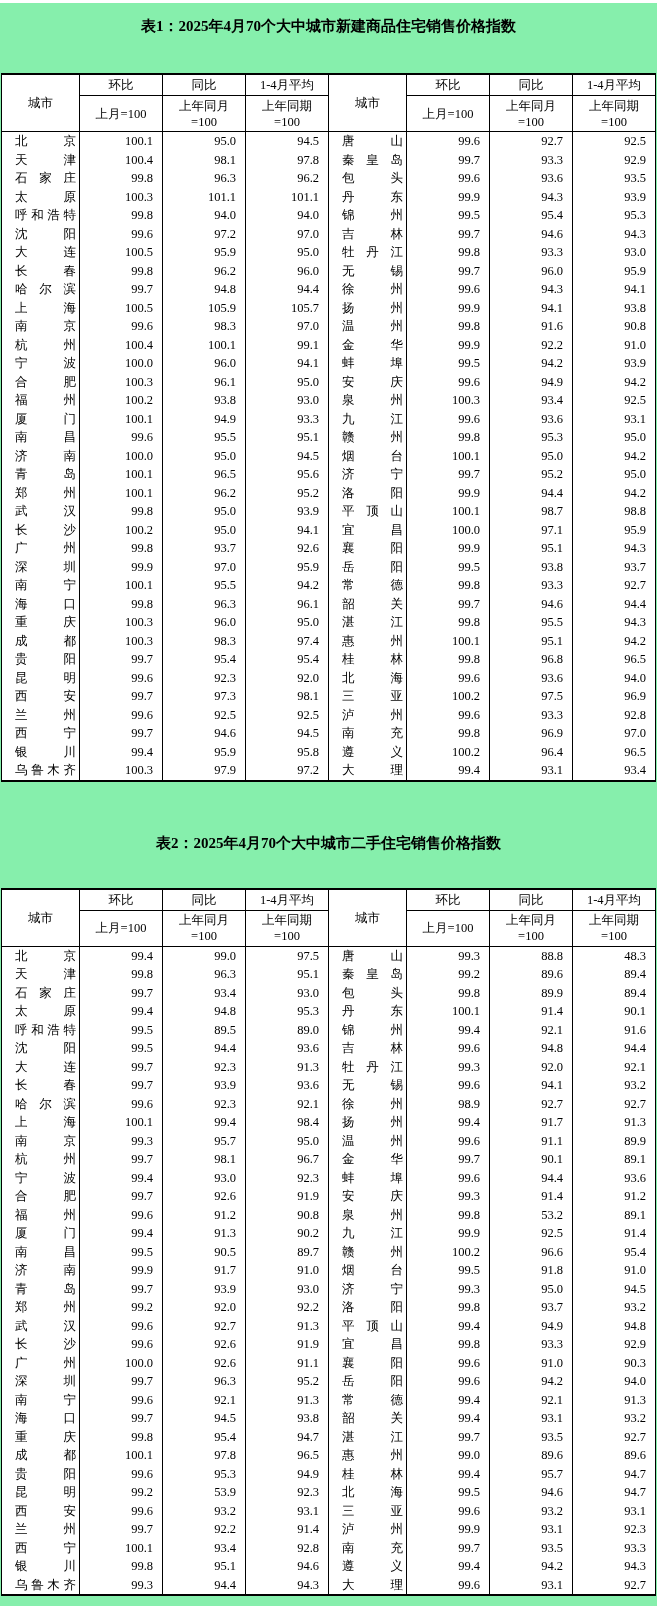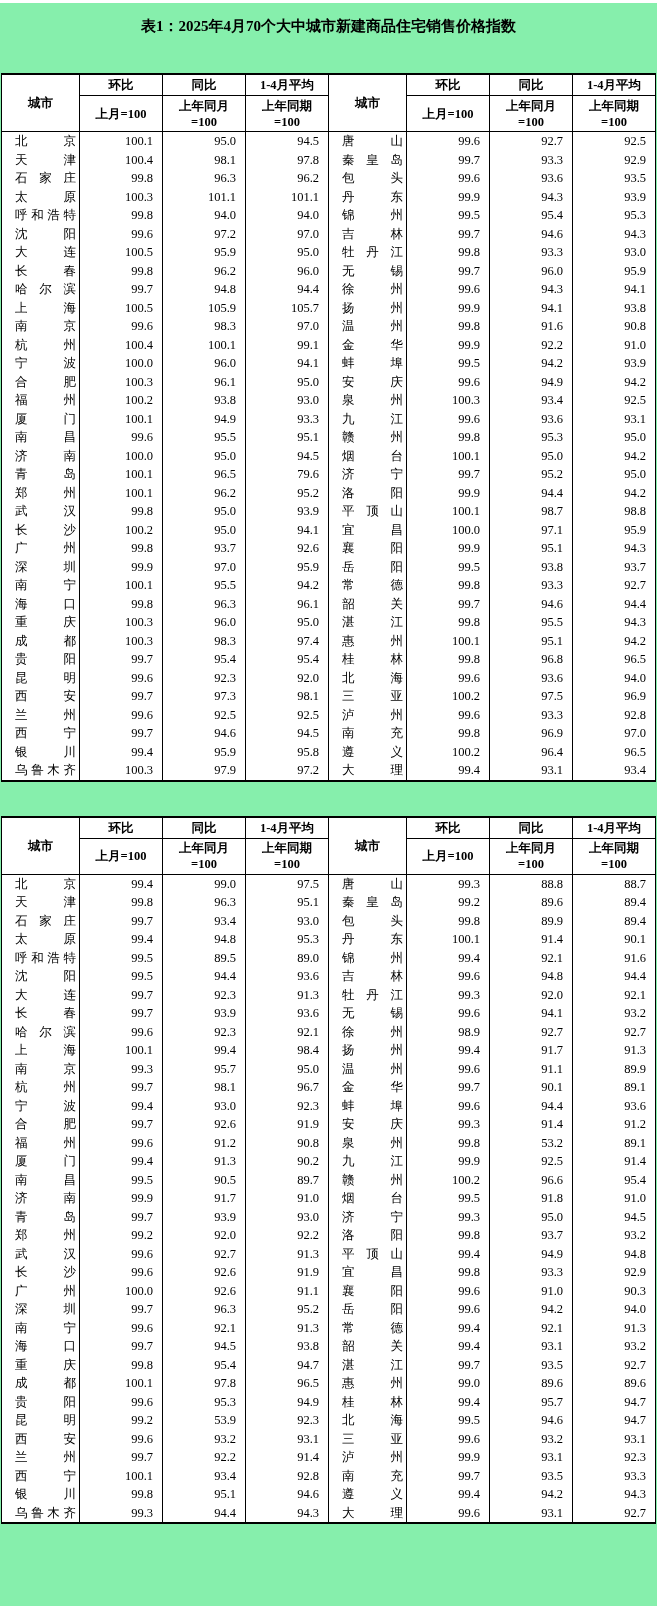--- a/index.html
+++ b/index.html
@@ -36,21 +36,21 @@
   table.price-table.t2 { margin-top: 34px; }
   table.price-table {
     border: 1px solid #000;
     border-top: 2.5px solid #000;
     border-bottom: 2.5px solid #000;
   }
   .price-table col.c-city { width: 78px; }
   .price-table col.c-num  { width: 83px; }
   .price-table thead th {
     border: 1px solid #000;
-    font-weight: bold;
+    font-weight: normal;
     font-size: 12.5px;
     text-align: center;
     vertical-align: middle;
     padding: 0;
     white-space: pre-line;
     line-height: 16px;
   }
   .price-table thead tr.h-top th { height: 20px; }
   .price-table thead tr.h-sub th { height: 35px; }
   .price-table tbody td {
@@ -300,21 +300,21 @@
           <td class="num">94.5</td>
           <td class="city"><span class="cname">烟台</span></td>
           <td class="num">100.1</td>
           <td class="num">95.0</td>
           <td class="num">94.2</td>
         </tr>
         <tr>
           <td class="city"><span class="cname">青岛</span></td>
           <td class="num">100.1</td>
           <td class="num">96.5</td>
-          <td class="num">79.6</td>
+          <td class="num">95.6</td>
           <td class="city"><span class="cname">济宁</span></td>
           <td class="num">99.7</td>
           <td class="num">95.2</td>
           <td class="num">95.0</td>
         </tr>
         <tr>
           <td class="city"><span class="cname">郑州</span></td>
           <td class="num">100.1</td>
           <td class="num">96.2</td>
           <td class="num">95.2</td>
@@ -469,20 +469,21 @@
           <td class="num">97.9</td>
           <td class="num">97.2</td>
           <td class="city"><span class="cname">大理</span></td>
           <td class="num">99.4</td>
           <td class="num">93.1</td>
           <td class="num">93.4</td>
         </tr>
       </tbody>
   </table>
 
+  <h2 class="tbl-title second">表2：2025年4月70个大中城市二手住宅销售价格指数</h2>
 
   <table class="price-table t2">
     <colgroup>
       <col class="c-city">
         <col class="c-num">
         <col class="c-num">
         <col class="c-num">
       <col class="c-city">
         <col class="c-num">
         <col class="c-num">
@@ -514,21 +515,21 @@
     </thead>
     <tbody>
         <tr>
           <td class="city"><span class="cname">北京</span></td>
           <td class="num">99.4</td>
           <td class="num">99.0</td>
           <td class="num">97.5</td>
           <td class="city"><span class="cname">唐山</span></td>
           <td class="num">99.3</td>
           <td class="num">88.8</td>
-          <td class="num">88.7</td>
+          <td class="num">48.3</td>
         </tr>
         <tr>
           <td class="city"><span class="cname">天津</span></td>
           <td class="num">99.8</td>
           <td class="num">96.3</td>
           <td class="num">95.1</td>
           <td class="city"><span class="cname">秦皇岛</span></td>
           <td class="num">99.2</td>
           <td class="num">89.6</td>
           <td class="num">89.4</td>

